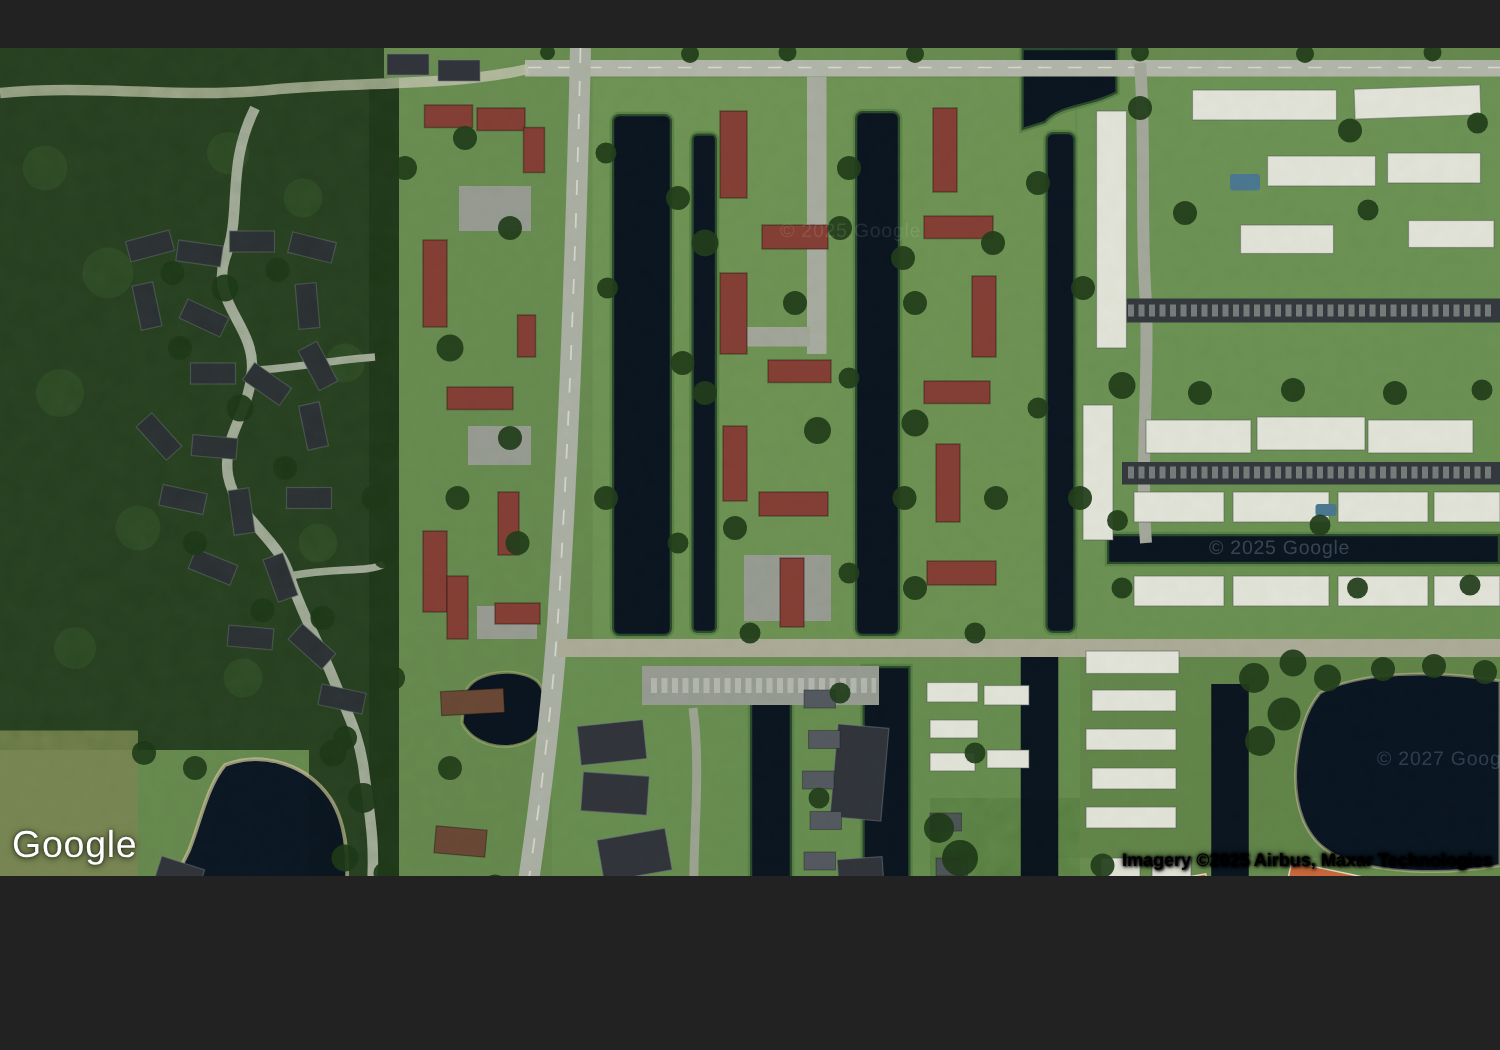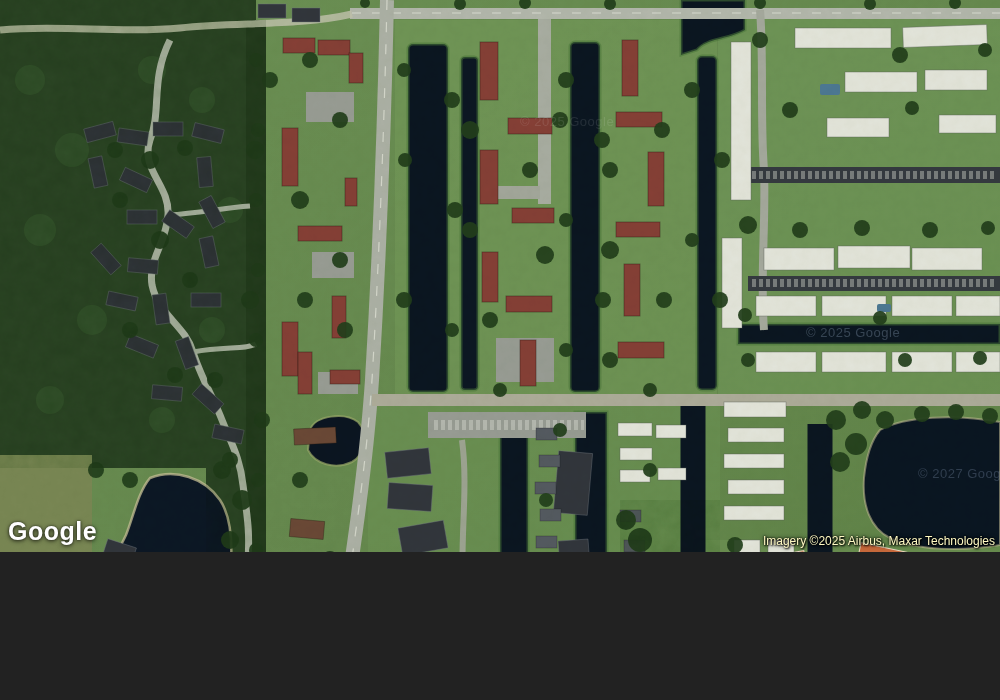--- a/index.html
+++ b/index.html
@@ -1,23 +1,23 @@
 <!DOCTYPE html>
 <html><head>
 <meta charset="utf-8">
 <style>
   html,body{margin:0;padding:0;background:#222;}
   #map-viewport{position:relative;width:1000px;height:552px;overflow:hidden;
-    font-family:"Liberation Sans",sans-serif;background:#66894f;cursor:default;}
+    font-family:"Liberation Sans",sans-serif;background:#66894f;cursor:default;margin-top:32px;}
   #map-viewport svg{position:absolute;left:0;top:0;display:block;}
   .overlay{position:absolute;white-space:nowrap;pointer-events:none;}
-  .logo{left:8px;bottom:6px;color:#fff;font-size:25px;font-weight:700;letter-spacing:.5px;
+  .logo{left:8px;bottom:6px;color:#fff;font-size:25px;font-weight:400;letter-spacing:.5px;
     text-shadow:0 1px 4px rgba(0,0,0,.75),0 0 2px rgba(0,0,0,.5);pointer-events:auto;}
-  .attribution{right:5px;bottom:4px;color:#fef9c3;font-size:12px;
-    text-shadow:0 0 4px #000,0 0 2px #000,1px 1px 2px #000;}
+  .attribution{right:5px;bottom:4px;color:#000000;font-size:12px;
+    text-shadow:0 0 4px #000,0 0 2px #000,1px 1px 2px #000;font-weight:bold;}
   .wm{font-size:13px;letter-spacing:.5px;}
   .wm-center{left:520px;top:114px;color:rgba(255,255,255,.10);}
   .wm-canal{left:806px;top:325px;color:rgba(170,190,215,.28);}
   .wm-lake{left:918px;top:466px;color:rgba(160,180,210,.25);}
   .noise-layer{mix-blend-mode:multiply;}
 </style>
 </head>
 <body>
 
 <div id="map-viewport">

